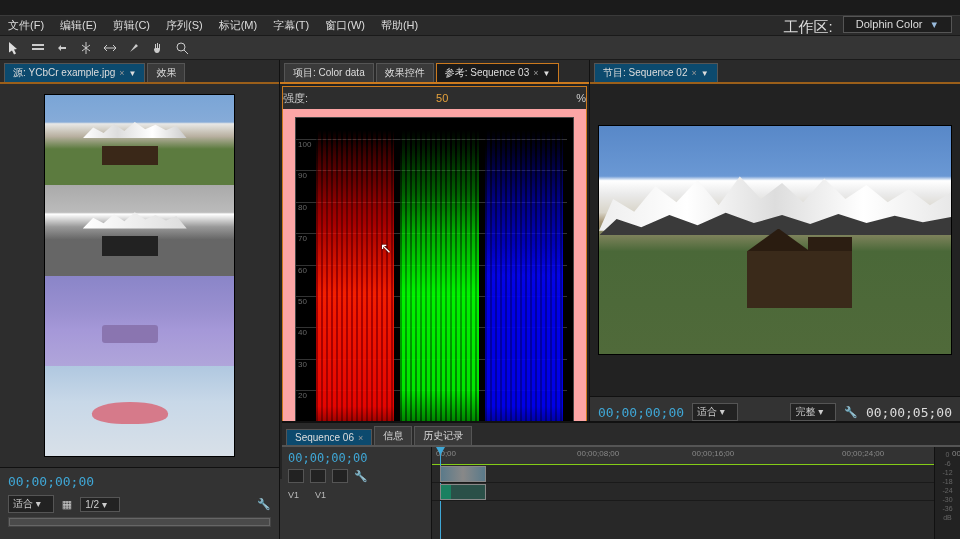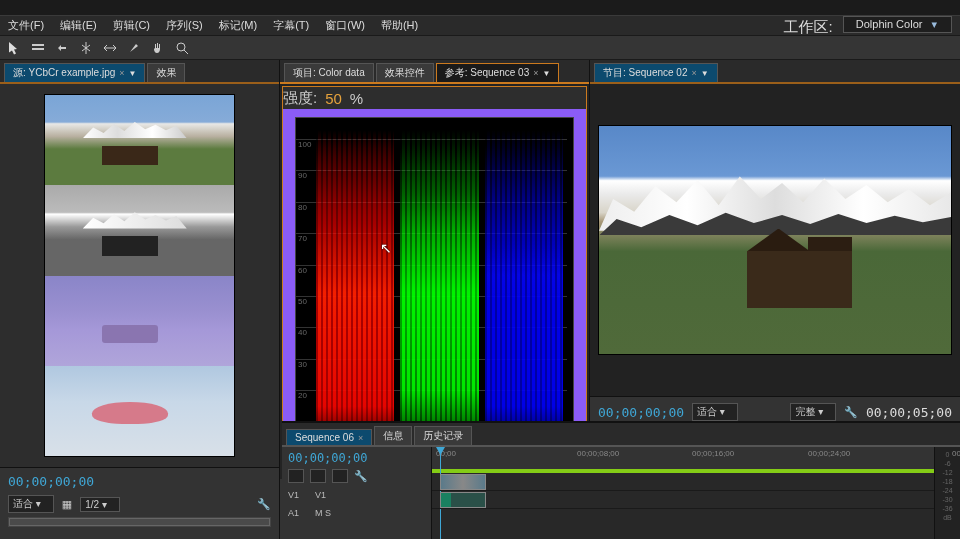--- a/index.html
+++ b/index.html
@@ -35,23 +35,23 @@
   .thumb.cr::after{content:'';position:absolute;left:25%;top:40%;width:40%;height:25%;background:#d67a8a;border-radius:50% 50% 40% 40%}
   .left-foot{height:72px;background:#333;border-top:1px solid #111;padding:6px 8px}
   .timecode{color:#3fa7d6;font-size:13px;font-family:Consolas,monospace}
   .dd-small{background:#222;border:1px solid #555;color:#ccc;font-size:10px;padding:1px 12px 1px 4px}
   .foot-row{display:flex;align-items:center;gap:8px;margin-top:6px}
   .scrollbar-h{height:10px;background:#1a1a1a;border:1px solid #444;position:relative;margin-top:4px}
   .scrollbar-h .thumb-s{position:absolute;height:100%;background:#4a4a4a;border:1px solid #666}
   
   .col-center{width:310px;display:flex;flex-direction:column;border-right:1px solid #111}
   .center-top{flex:1;display:flex;flex-direction:column;border:1px solid #cc7a1e;margin:2px}
-  .intensity-bar{height:22px;background:#2d2d2d;display:flex;align-items:center;justify-content:flex-start;gap:8px;color:#ccc;font-size:15px}
+  .intensity-bar{height:22px;background:#2d2d2d;display:flex;align-items:center;justify-content:space-between;gap:8px;color:#ccc;font-size:11px}
   .intensity-bar .val{color:#e6a23c}
-  .scope-body{flex:1;background:#8b5cf6;padding:8px 12px;display:flex;align-items:flex-end;justify-content:center}
+  .scope-body{flex:1;background:#fca5a5;padding:8px 12px;display:flex;align-items:flex-end;justify-content:center}
   .scope{width:100%;height:100%;background:#000;border:1px solid #444;position:relative}
   .scope-grid{position:absolute;inset:0;}
   .scope-grid .hl{position:absolute;left:0;right:6px;border-top:1px solid #333;font-size:8px;color:#666;padding-left:2px}
   .scope-wave{position:absolute;top:12px;bottom:12px;left:20px;right:10px;display:flex;gap:6px}
   .wave{flex:1;position:relative}
   .wave.red{background:linear-gradient(to top,rgba(255,0,0,0) 0%,rgba(255,40,0,.9) 15%,rgba(255,60,0,.95) 50%,rgba(255,30,0,.6) 75%,rgba(200,0,0,.2) 95%,transparent 100%);filter:contrast(1.4)}
   .wave.green{background:linear-gradient(to top,rgba(0,200,0,.1) 0%,rgba(0,220,0,.9) 20%,rgba(30,255,30,.95) 50%,rgba(0,180,0,.5) 80%,transparent 100%);filter:contrast(1.4)}
   .wave.blue{background:linear-gradient(to top,rgba(0,0,200,.1) 0%,rgba(20,20,255,.9) 15%,rgba(40,40,255,.9) 55%,rgba(20,20,200,.4) 85%,transparent 100%);filter:contrast(1.4)}
   .wave::after{content:'';position:absolute;inset:0;background:repeating-linear-gradient(90deg,rgba(0,0,0,.35) 0 2px,transparent 2px 5px)}
   .cursor-arrow{position:absolute;left:84px;top:122px;color:#fff;font-size:14px;pointer-events:none;text-shadow:0 0 2px #000}
@@ -72,21 +72,21 @@
   .right-foot .tc-row{gap:8px}
   
   .timeline-panel{height:120px;background:#2d2d2d;display:flex;flex-direction:column;border-top:2px solid #111}
   .tl-body{flex:1;display:flex}
   .tl-left{width:150px;background:#333;border-right:1px solid #111;padding:4px 6px}
   .tl-left .tc{color:#3fa7d6;font-size:12px;font-family:Consolas,monospace;margin-bottom:4px}
   .tl-tool-row{display:flex;gap:6px;align-items:center;margin-bottom:3px}
   .tl-tool-row .ic{width:16px;height:14px;background:#222;border:1px solid #555;cursor:pointer}
   .track-label{display:flex;align-items:center;gap:4px;font-size:9px;color:#bbb;height:18px}
   .tl-right{flex:1;position:relative;background:#282828}
-  .ruler{height:26px;background:#333;border-bottom:4px solid #84cc16;position:relative;font-size:8px;color:#888}
+  .ruler{height:18px;background:#333;border-bottom:1px solid #84cc16;position:relative;font-size:8px;color:#888}
   .ruler span{position:absolute;top:2px}
   .playhead{position:absolute;left:8px;top:0;bottom:0;width:1px;background:#3fa7d6}
   .playhead::before{content:'';position:absolute;left:-4px;top:0;width:9px;height:8px;background:#3fa7d6;clip-path:polygon(0 0,100% 0,50% 100%)}
   .tracks{position:relative}
   .track{height:18px;border-bottom:1px solid #1a1a1a;position:relative}
   .clip{position:absolute;height:16px;top:1px;border:1px solid #888}
   .clip.video{left:8px;width:46px;background:linear-gradient(90deg,#5a7a8a,#888,#5a7a8a)}
   .clip.audio{left:8px;width:46px;background:#2a5048}
   .clip.audio::before{content:'';position:absolute;left:0;width:10px;height:100%;background:#1a8060}
   .meters{width:26px;background:#222;border-left:1px solid #111;display:flex;flex-direction:column;align-items:center;gap:2px;padding:4px 2px;font-size:7px;color:#666}
@@ -294,32 +294,27 @@
         <div class="ic"></div>
         <div class="ic"></div>
         <div class="ic"></div>
         <div class="wrench">🔧</div>
       </div>
       <div class="track-label">
           <span>V1</span>
           <span style="width:8px"></span>
           <span>V1</span>
         </div>
-      <div class="track-label">
-          <span>A1</span>
-          <span style="width:8px"></span>
-          <span>M S</span>
-        </div>
     </div>
     <div class="tl-right">
       <div class="ruler">
         <span style="left:4px">00;00</span>
         <span style="left:145px">00;00;08;00</span>
         <span style="left:260px">00;00;16;00</span>
-        <span style="left:376px">00;00;24;00</span>
+        <span style="left:410px">00;00;24;00</span>
         <span style="left:520px">00;00;32;00</span>
       </div>
       <div class="playhead"></div>
       <div class="tracks">
         <div class="track">
             <div class="clip video"></div>
           </div>
         <div class="track">
             <div class="clip audio"></div>
           </div>

